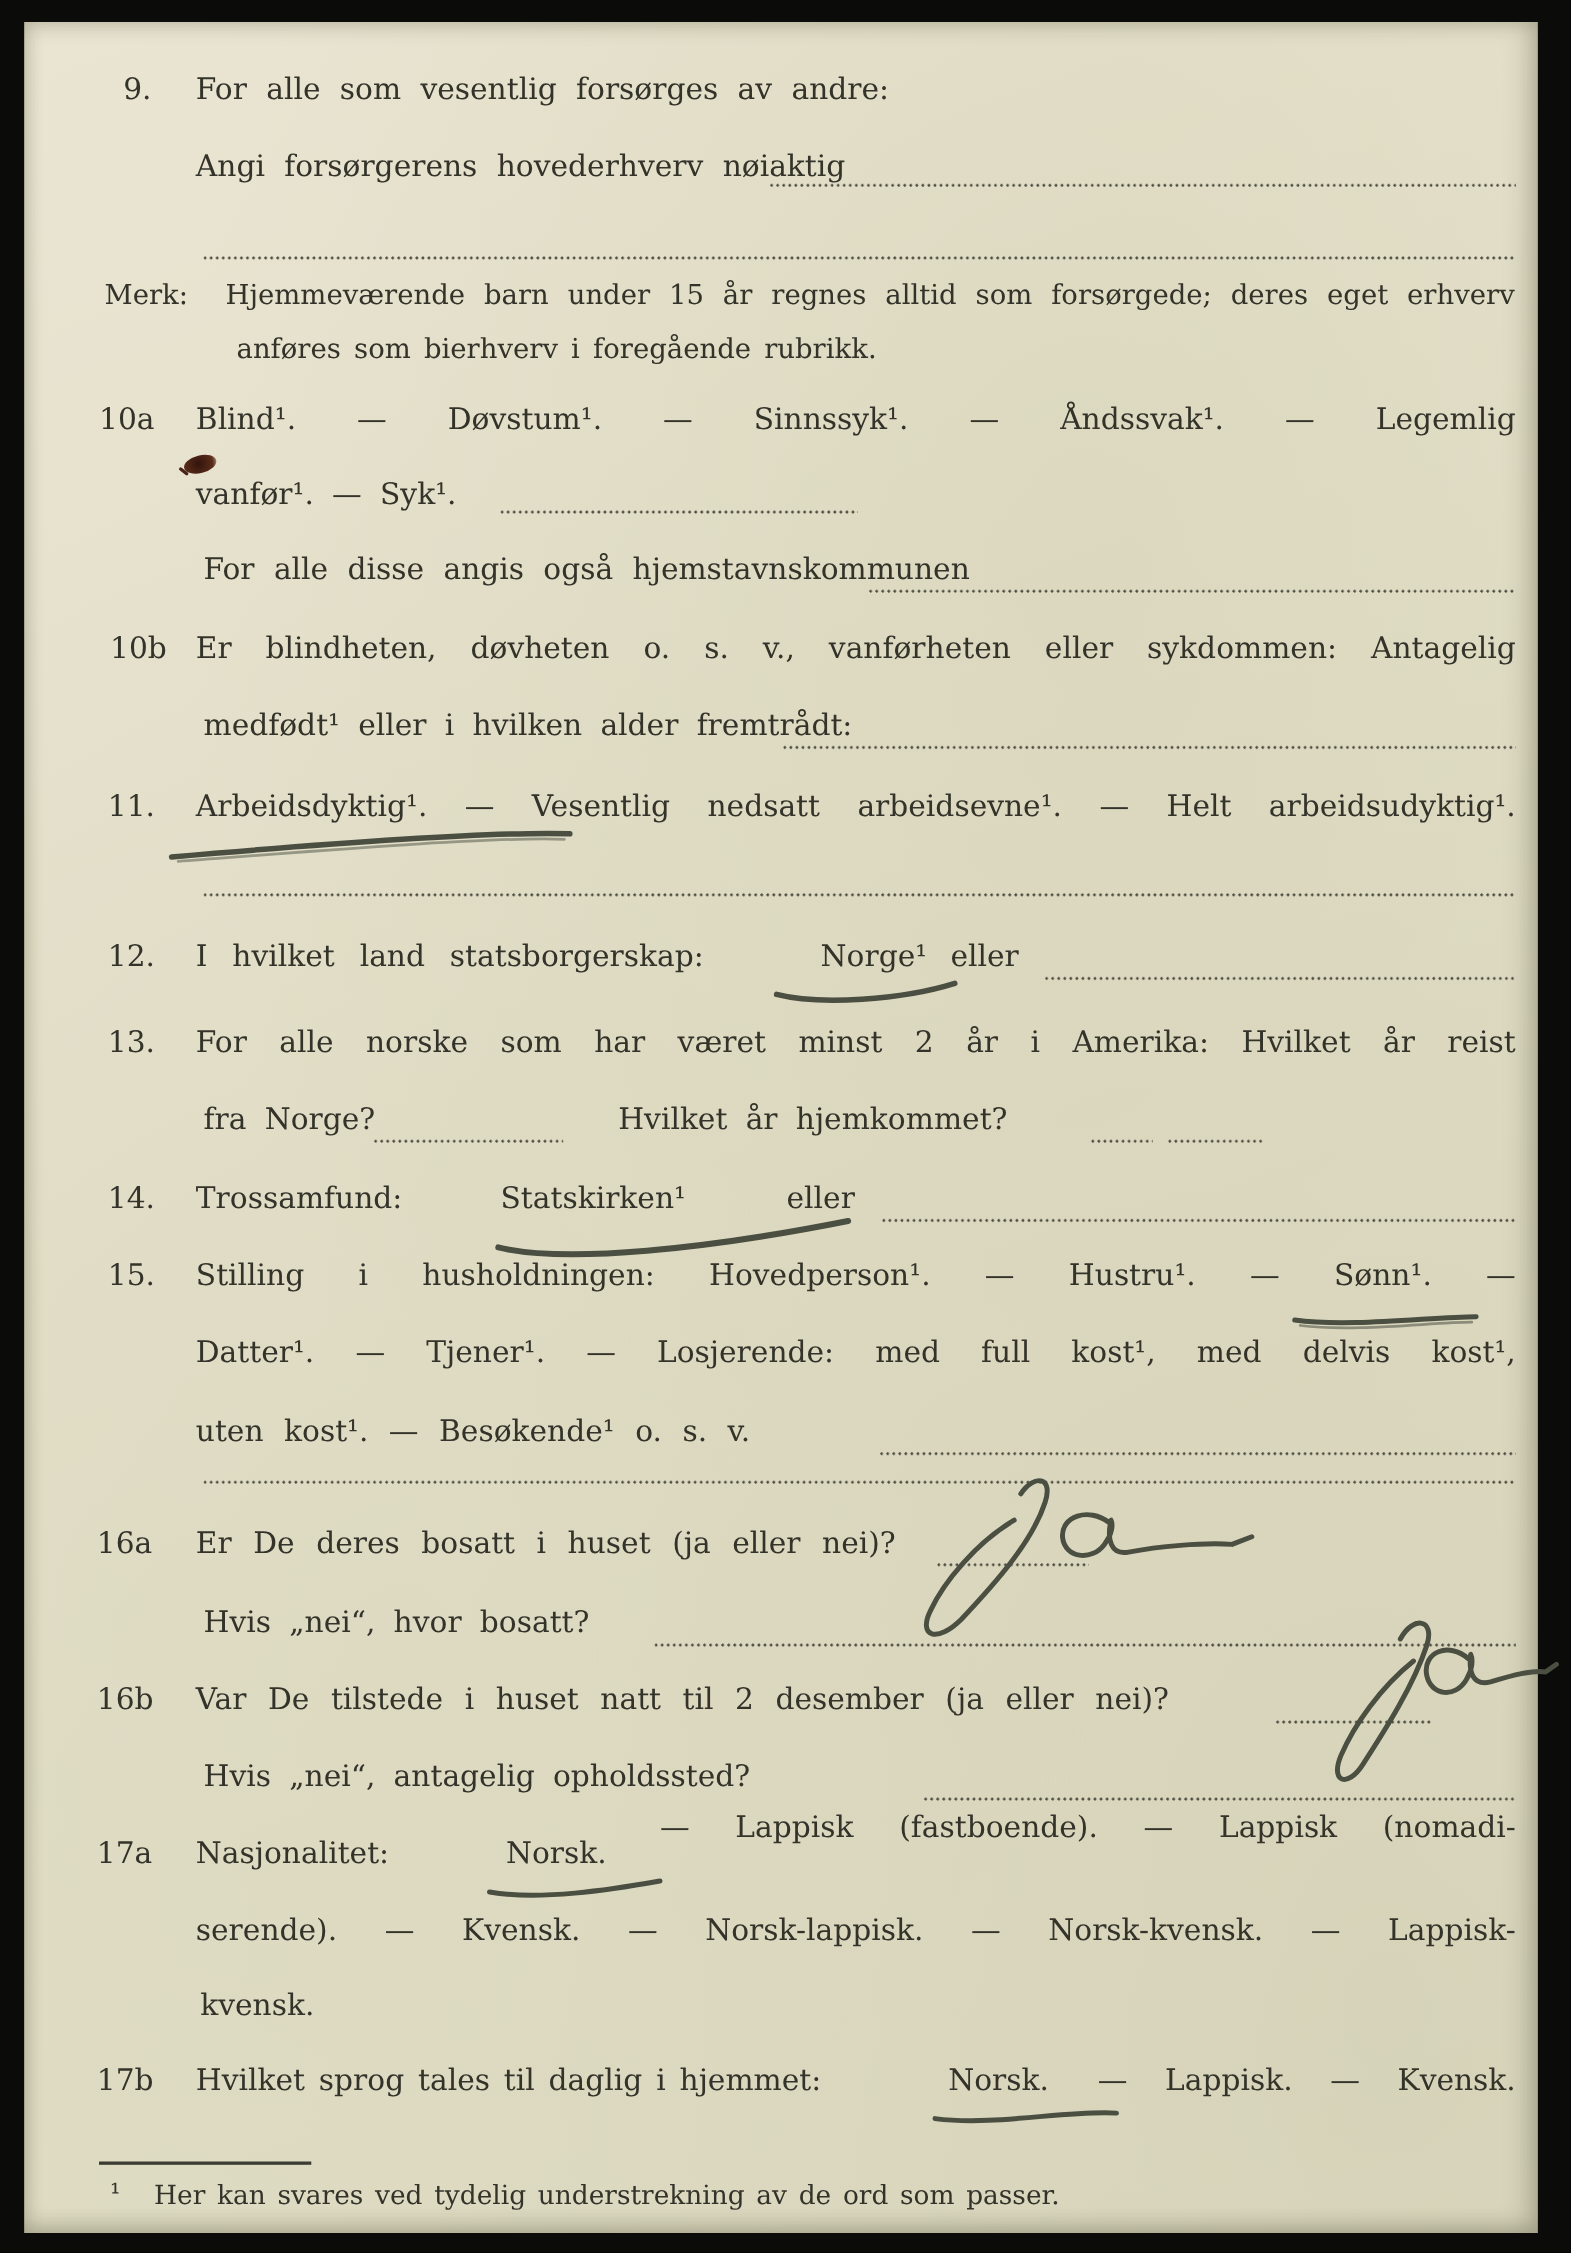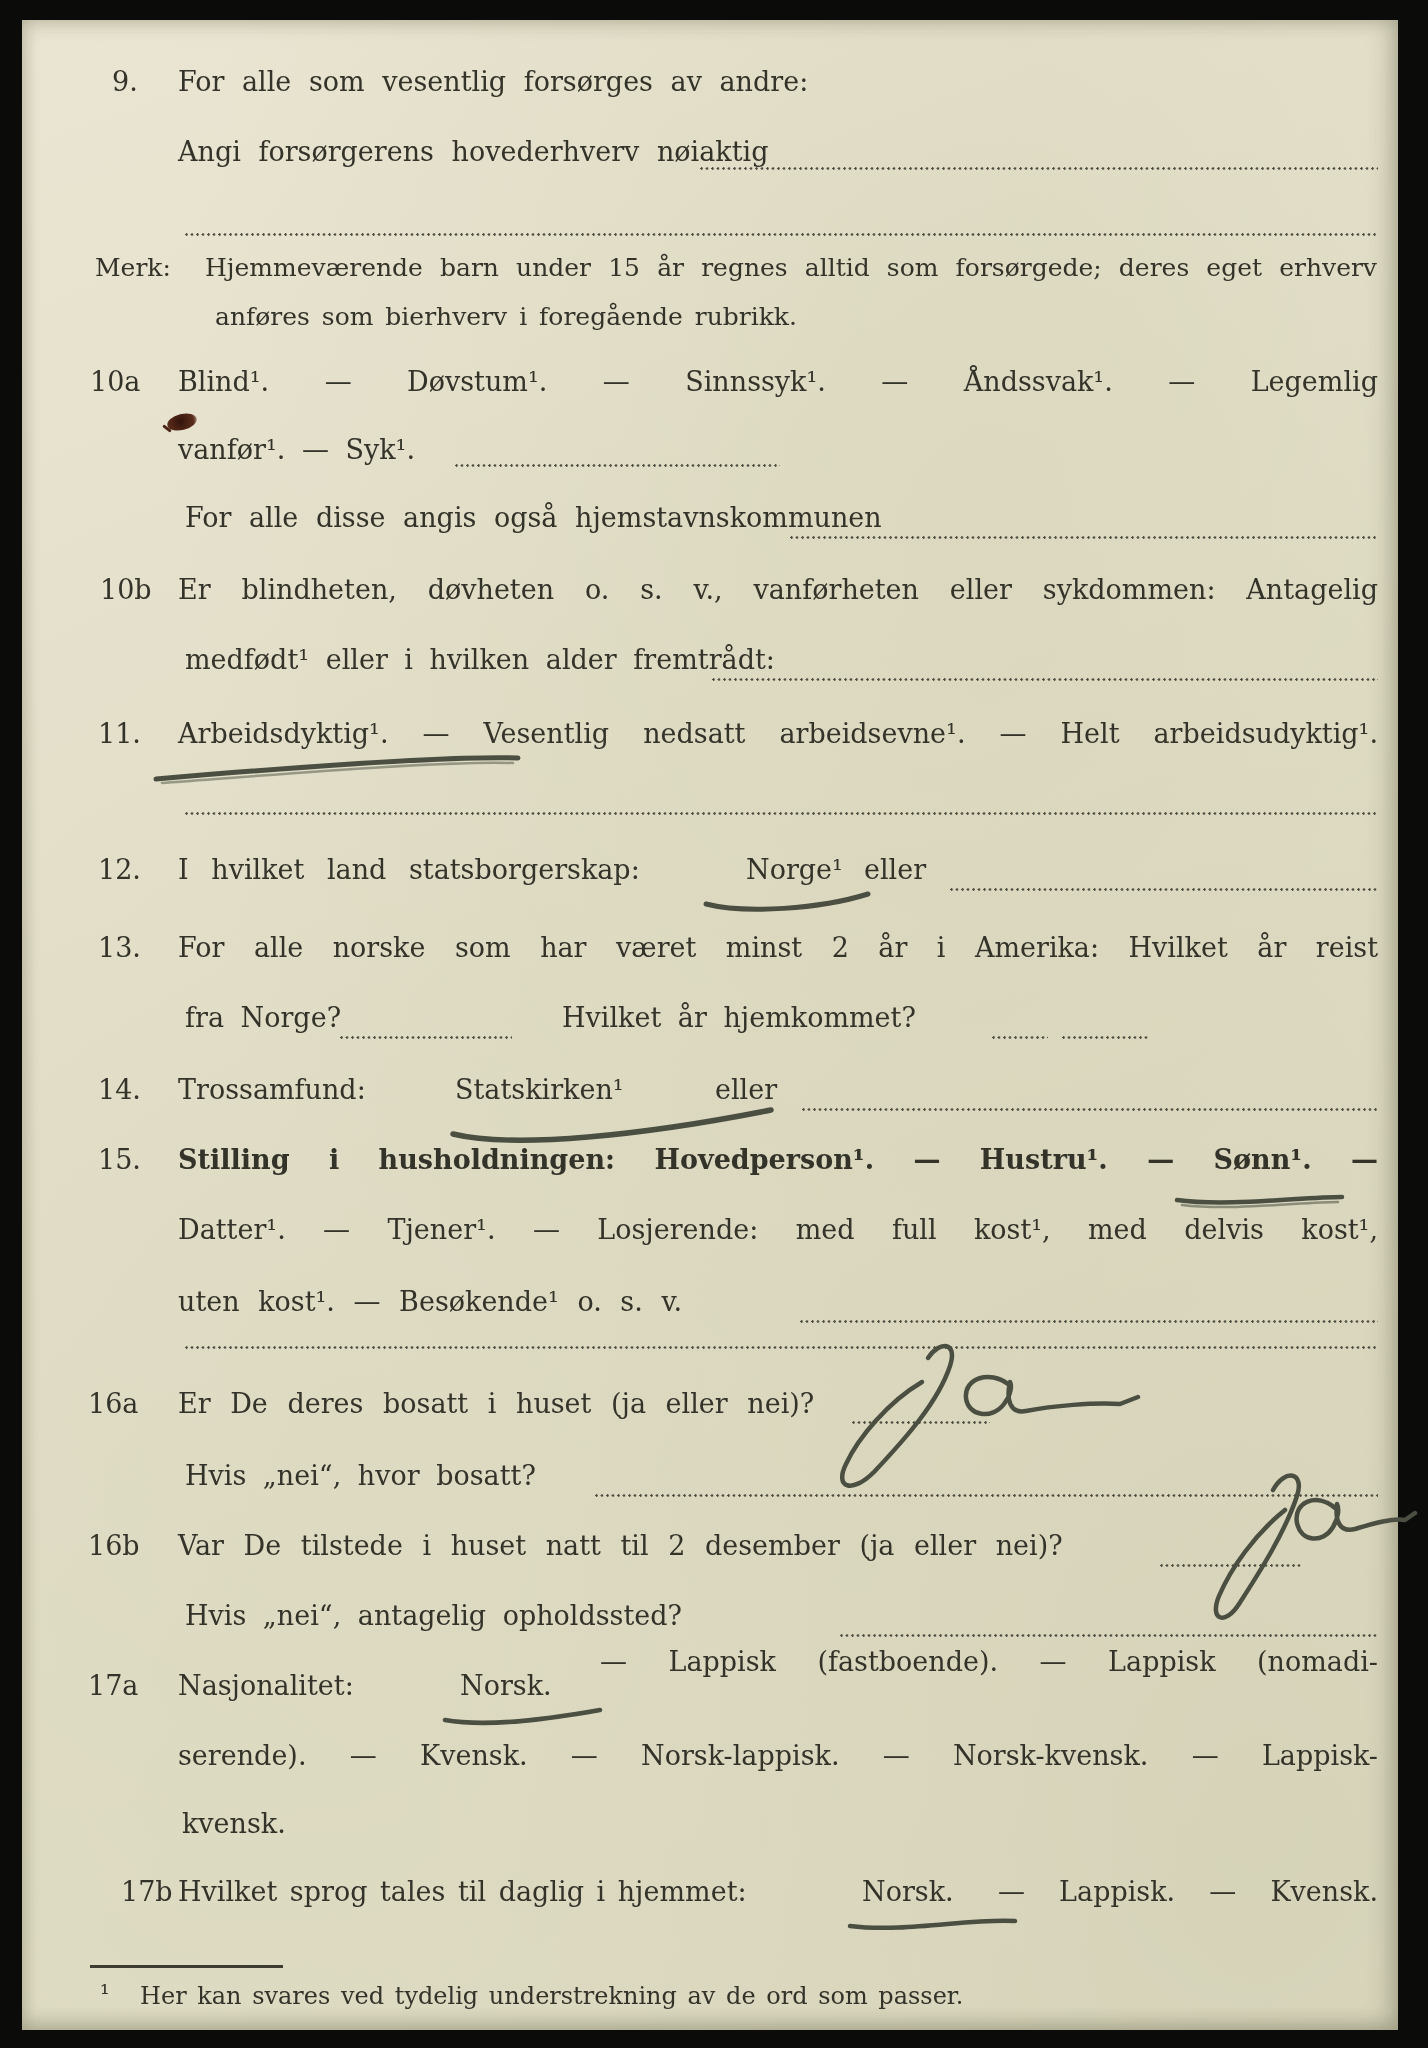--- a/index.html
+++ b/index.html
@@ -90,21 +90,21 @@
   <div class="t num" style="left:98px;top:1074px;">14.</div>
   <div class="t" style="left:178px;top:1074px;">Trossamfund:</div>
   <div class="t" style="left:455px;top:1074px;">Statskirken¹</div>
   <div class="t" style="left:715px;top:1074px;">eller</div>
   <div class="leader" style="left:802px;top:1108px;width:576px;"></div>
   <svg class="hw" style="left:445px;top:1100px;" width="335" height="52" viewBox="0 0 335 52">
     <path d="M8,34 C70,49 200,35 326,10" stroke-width="5.5"></path>
   </svg>
 
   <div class="t num" style="left:98px;top:1144px;">15.</div>
-  <div class="t j" style="left:178px;top:1144px;width:1200px;font-weight:bold;">Stilling i husholdningen: Hovedperson¹. — Hustru¹. — Sønn¹. —</div>
+  <div class="t j" style="left:178px;top:1144px;width:1200px;">Stilling i husholdningen: Hovedperson¹. — Hustru¹. — Sønn¹. —</div>
   <svg class="hw" style="left:1172px;top:1186px;" width="175" height="30" viewBox="0 0 175 30">
     <path d="M5,14 C55,21 130,11 170,11" stroke-width="4.5"></path>
     <path d="M10,19 C60,25 130,16 166,16" stroke-width="2.5" opacity="0.55"></path>
   </svg>
   <div class="t j" style="left:178px;top:1214px;width:1200px;">Datter¹. — Tjener¹. — Losjerende: med full kost¹, med delvis kost¹,</div>
   <div class="t" style="left:178px;top:1286px;word-spacing:10px;">uten kost¹. — Besøkende¹ o. s. v.</div>
   <div class="leader" style="left:800px;top:1320px;width:578px;"></div>
 
   <div class="leader" style="left:185px;top:1346px;width:1193px;"></div>
 
@@ -133,21 +133,21 @@
   <div class="t num" style="left:88px;top:1670px;">17a</div>
   <div class="t" style="left:178px;top:1670px;">Nasjonalitet:</div>
   <div class="t" style="left:460px;top:1670px;">Norsk.</div>
   <div class="t j" style="left:600px;top:1646px;width:778px;">— Lappisk (fastboende). — Lappisk (nomadi-</div>
   <svg class="hw" style="left:440px;top:1702px;" width="165" height="30" viewBox="0 0 165 30">
     <path d="M5,18 C50,26 115,16 160,8" stroke-width="4.5"></path>
   </svg>
   <div class="t j" style="left:178px;top:1740px;width:1200px;">serende). — Kvensk. — Norsk-lappisk. — Norsk-kvensk. — Lappisk-</div>
   <div class="t" style="left:182px;top:1808px;">kvensk.</div>
 
-  <div class="t num" style="left:88px;top:1876px;margin-left:33px;">17b</div>
+  <div class="t num" style="left:88px;top:1876px;">17b</div>
   <div class="t" style="left:178px;top:1876px;word-spacing:4px;">Hvilket sprog tales til daglig i hjemmet:</div>
   <div class="t" style="left:862px;top:1876px;">Norsk.</div>
   <div class="t j" style="left:998px;top:1876px;width:380px;">— Lappisk. — Kvensk.</div>
   <svg class="hw" style="left:845px;top:1908px;" width="175" height="30" viewBox="0 0 175 30">
     <path d="M5,18 C60,25 125,10 170,13" stroke-width="4.5"></path>
   </svg>
 
   <div class="rule" style="left:90px;top:1965px;width:193px;height:3px;"></div>
   <div class="t fn" style="left:100px;top:1981px;">¹</div>
   <div class="t fn" style="left:140px;top:1983px;word-spacing:3px;">

